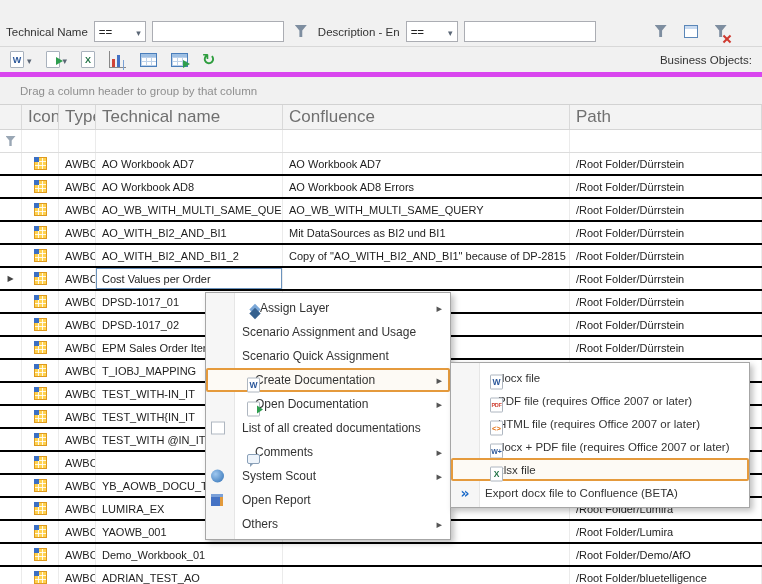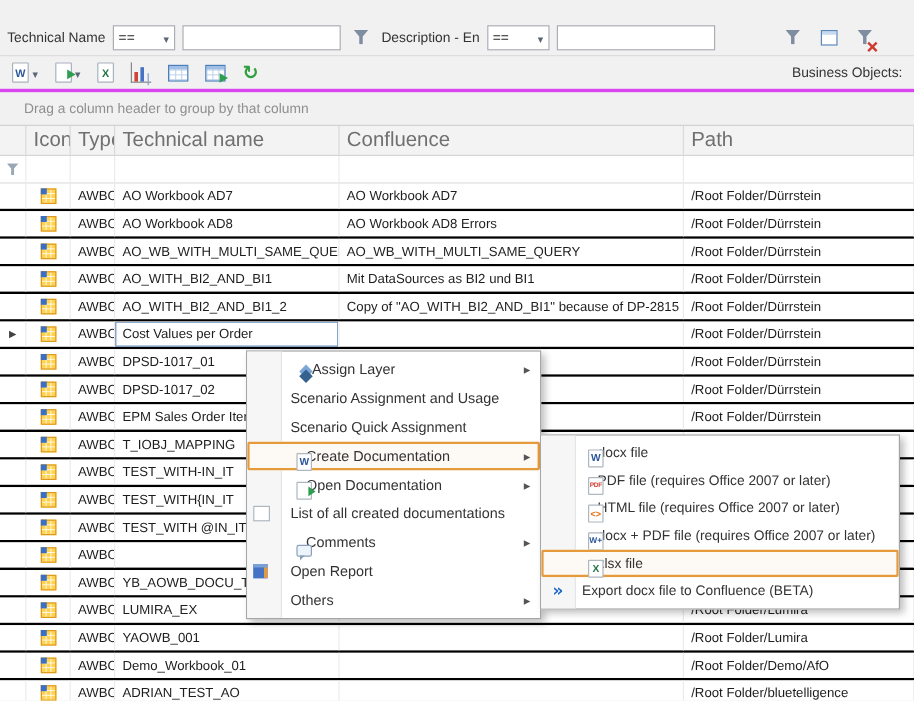--- a/index.html
+++ b/index.html
@@ -28,21 +28,21 @@
   .win-icon{display:inline-block;width:14px;height:13px;border:1px solid #5b87b8;background:#fff;
     box-shadow:inset 0 3px 0 #c8daf0;box-sizing:border-box;}
   .clearbtn{position:relative;}
   .clearbtn::before,.clearbtn::after{content:"";position:absolute;right:0;bottom:2px;width:10px;height:2px;
     background:#cf3a30;}
   .clearbtn::before{transform:rotate(45deg);}
   .clearbtn::after{transform:rotate(-45deg);}
   .rightgroup{margin-left:48px;display:flex;gap:8px;align-items:flex-end;}
 
   
-  .toolbar{left:0;right:0;top:47px;height:30px;background:#f1f1f1;border-bottom:3px solid #d946ef;
+  .toolbar{left:0;right:0;top:47px;height:30px;background:#f1f1f1;border-bottom:5px solid #d946ef;
     display:flex;align-items:center;padding:0 8px;gap:10px;box-sizing:border-box;}
   .tbtn{display:flex;align-items:center;gap:3px;height:24px;padding:0 2px;}
   .sheet{width:14px;height:17px;background:#fff;border:1px solid #a9b2bd;border-radius:1px;
     display:flex;align-items:center;justify-content:center;font-weight:bold;box-sizing:border-box;position:relative;}
   .ti-docx::after{content:"W";color:#2b579a;font-size:9px;font-weight:bold;}
   .ti-xlsx::after{content:"X";color:#217346;font-size:9px;font-weight:bold;}
   .ti-open::after{content:"";position:absolute;right:-4px;bottom:2px;border-left:7px solid #2e9e4f;
     border-top:4px solid transparent;border-bottom:4px solid transparent;}
   .ti-chart{width:16px;height:16px;position:relative;border-left:1px solid #888;border-bottom:1px solid #888;}
   .ti-chart::before{content:"";position:absolute;left:2px;bottom:0;width:3px;height:8px;background:#d04437;}
@@ -453,20 +453,25 @@
     <span class="mi i-list"></span>
     <span class="m-label">List of all created documentations</span>
     <span class="arrow" style="visibility: hidden;"></span>
   </div>
     <div class="m-item">
     <span class="mi i-comment"></span>
     <span class="m-label">Comments</span>
     <span class="arrow"></span>
   </div>
     <div class="m-item">
+    <span class="mi i-scout"></span>
+    <span class="m-label">System Scout</span>
+    <span class="arrow"></span>
+  </div>
+    <div class="m-item">
     <span class="mi i-report"></span>
     <span class="m-label">Open Report</span>
     <span class="arrow" style="visibility: hidden;"></span>
   </div>
     <div class="m-item">
     <span class="mi"></span>
     <span class="m-label">Others</span>
     <span class="arrow"></span>
   </div>
   </div>

